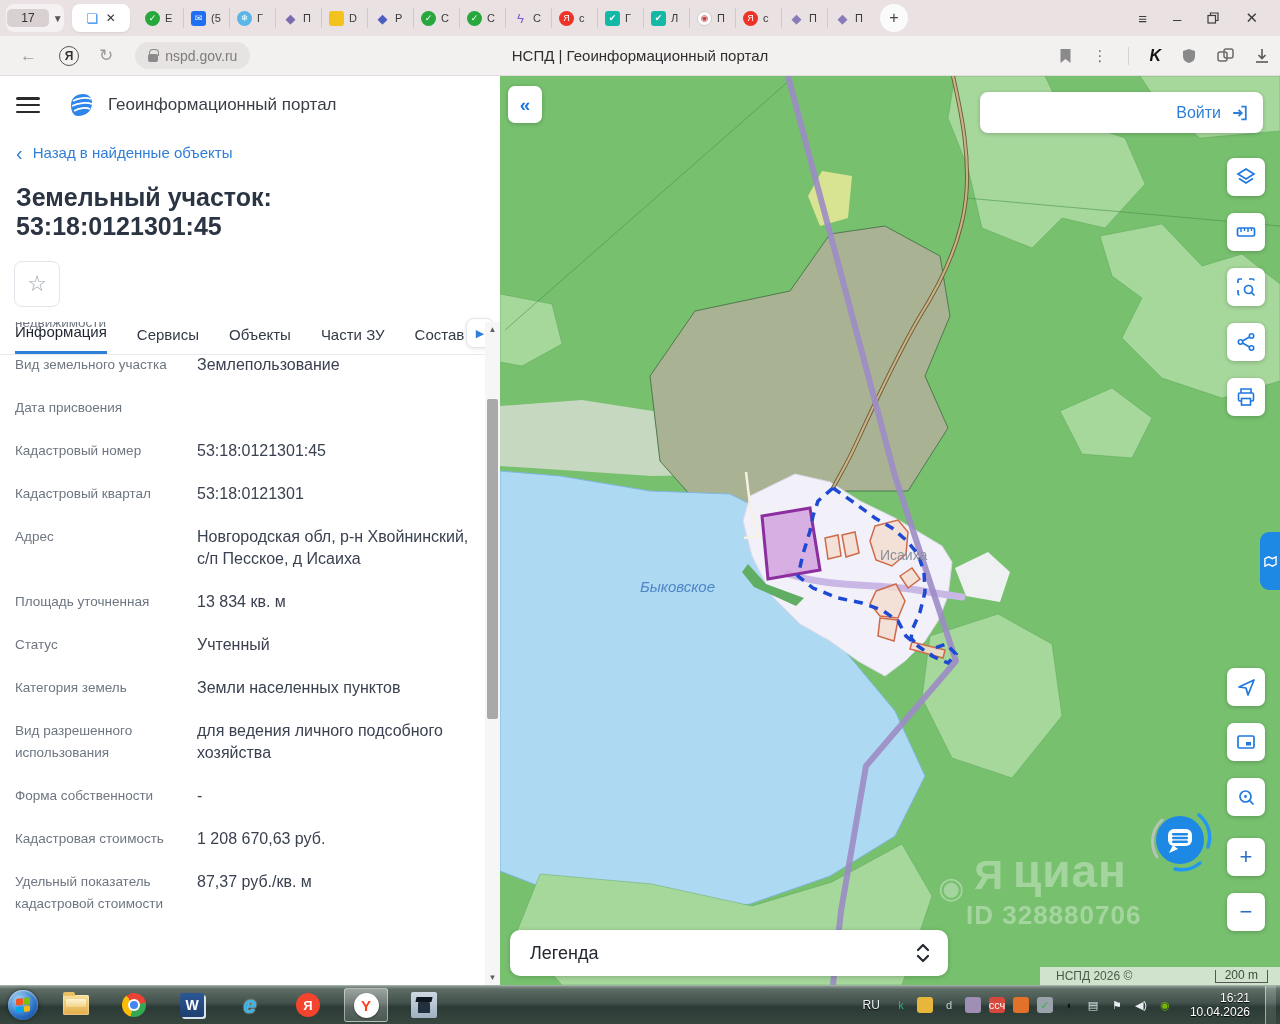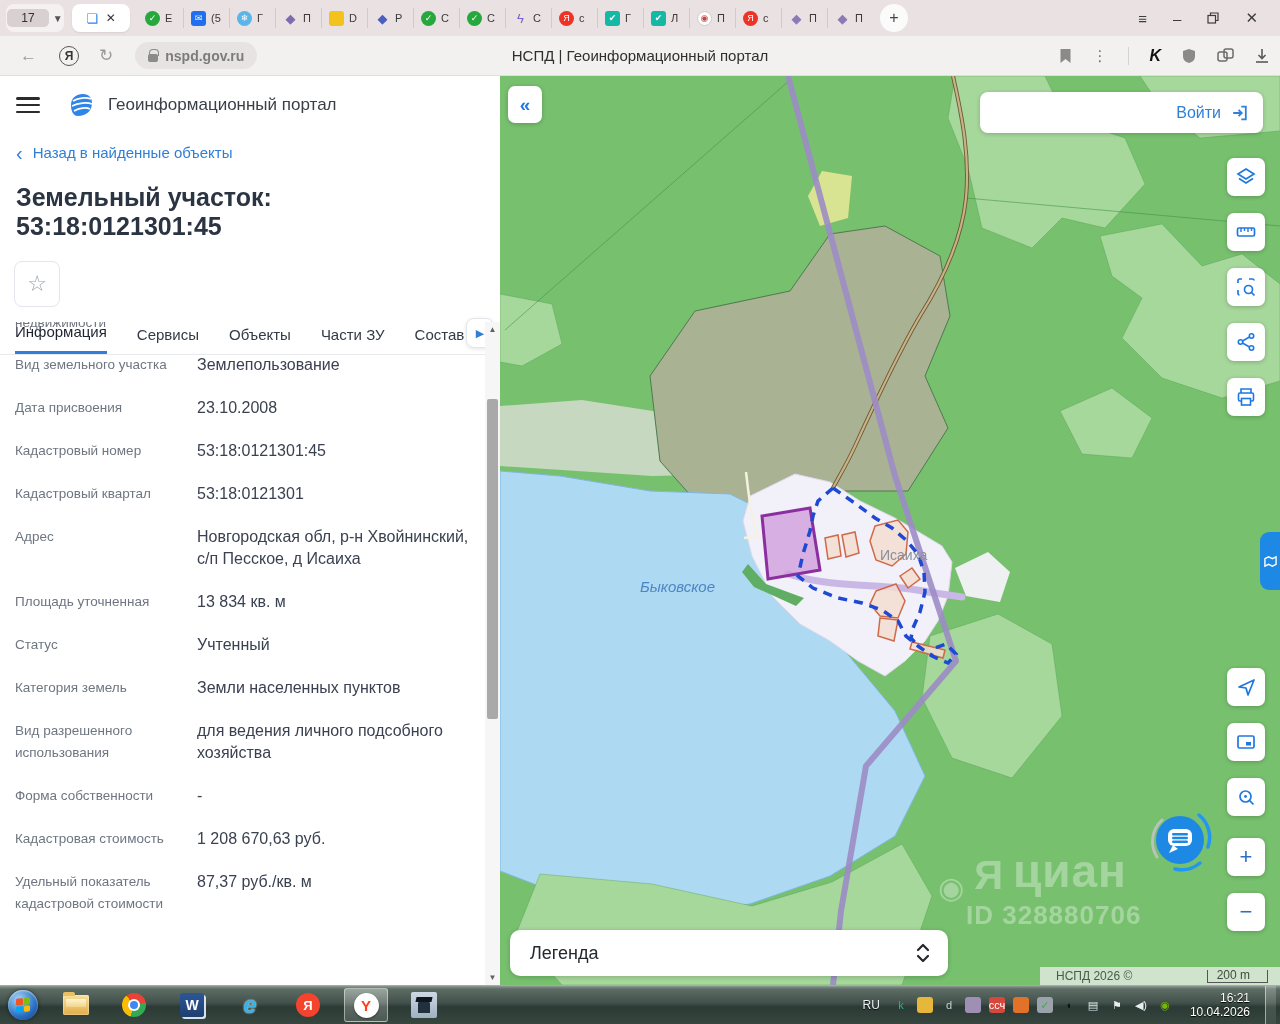--- a/index.html
+++ b/index.html
@@ -22,21 +22,21 @@
   .newtab-btn { width:28px; height:28px; border-radius:50%; background:rgba(255,255,255,.85); margin-left:6px; display:flex; align-items:center; justify-content:center; font-size:16px; color:#444; }
   .win-controls { margin-left:auto; display:flex; align-items:center; gap:26px; padding-right:16px; color:#3c3c3c; }
   .win-controls span { font-size:15px; }
 
   .addressbar { height:40px; background:#f3f0f0; display:flex; align-items:center; position:relative; border-bottom:1px solid #e2dcdc; }
   .nav-ico { color:#9a9a9a; font-size:17px; margin-left:20px; }
   .ya-circle { width:20px; height:20px; border-radius:50%; border:1.5px solid #555; color:#333; font-size:12px; font-weight:bold; display:flex; align-items:center; justify-content:center; margin-left:22px; }
   .url-pill { margin-left:22px; height:27px; background:#e7e3e3; border-radius:14px; display:flex; align-items:center; gap:7px; padding:0 13px; }
   .lock { width:10px; height:8px; background:#8b8b8b; border-radius:2px; position:relative; margin-top:4px; }
   .lock::before { content:""; position:absolute; top:-5px; left:1px; width:8px; height:6px; border:1.6px solid #8b8b8b; border-bottom:none; border-radius:4px 4px 0 0; }
-  .url-text { font-size:14px; color:#7c7c7c;font-weight:bold; }
+  .url-text { font-size:14px; color:#7c7c7c; }
   .page-title { position:absolute; left:50%; transform:translateX(-50%); font-size:15px; color:#2f2f2f; }
   .addr-right { position:absolute; right:10px; display:flex; align-items:center; gap:20px; }
   .addr-right .divider { width:1px; height:18px; background:#d7d2d2; }
   .kicon { font-weight:bold; font-size:16px; color:#111; font-style:italic; }
   .dots { color:#777; font-size:15px; letter-spacing:1px; }
 
   
   .main { display:flex; height:909px; }
 
   
@@ -82,21 +82,21 @@
   .legend-bar { position:absolute; left:10px; top:854px; width:438px; height:46px; background:#fff; border-radius:10px; box-shadow:0 1px 5px rgba(0,0,0,.2); display:flex; align-items:center; justify-content:space-between; padding:0 18px 0 20px; }
   .legend-label { font-size:18px; color:#23292f;text-align:right; }
   .watermark { position:absolute; left:438px; top:768px; color:rgba(255,255,255,.34); font-weight:bold; }
   .wm-row { display:flex; align-items:flex-end; gap:10px; }
   .wm-pin { font-size:30px; line-height:20px; }
   .wm-ya { font-size:40px; }
   .wm-brand { font-size:46px; letter-spacing:1px; }
   .wm-id { font-size:26px; margin:2px 0 0 28px; letter-spacing:1px; }
   .attribution { position:absolute; right:0; top:891px; width:240px; height:18px; background:rgba(221,232,219,.88); display:flex; align-items:center; font-size:12px; color:#4a5a4c; }
   .attr-text { margin-left:16px; }
-  .scale-box { margin-left:auto; margin-right:12px; border-left:1px solid #555; border-right:1px solid #555; border-bottom:1px solid #555; padding:0 17px 1px 9px; height:13px; line-height:11px; font-size:12px; color:#3d4a3f; }
+  .scale-box { margin-left:auto; margin-right:12px; border-left:1px solid #555; border-right:1px solid #555; border-bottom:1px solid #555; padding:0 9px 1px 9px; height:13px; line-height:11px; font-size:12px; color:#3d4a3f; }
 
   
   .taskbar { height:39px; background:linear-gradient(#8d9a93 0%, #5d6c64 8%, #41504a 45%, #2b3a34 55%, #37463f 100%); display:flex; align-items:center; border-top:1px solid #9fb0a7; }
   .start-orb { width:30px; height:30px; border-radius:50%; margin:0 16px 0 8px; background:radial-gradient(circle at 35% 30%, #9fd4f7, #2a6fc4 60%, #123c7a); box-shadow:0 0 4px rgba(0,0,0,.5), inset 0 1px 2px rgba(255,255,255,.6); display:flex; align-items:center; justify-content:center; }
   .flag { width:14px; height:14px; display:grid; grid-template-columns:1fr 1fr; grid-template-rows:1fr 1fr; gap:1px; transform:skewY(-6deg); }
   .flag i { border-radius:1.5px; }
   .dock { display:flex; align-items:center; gap:14px; }
   .dock-item { width:44px; height:34px; display:flex; align-items:center; justify-content:center; border-radius:3px; }
   .dock-item.active { background:linear-gradient(rgba(255,255,255,.38),rgba(255,255,255,.12)); border:1px solid rgba(255,255,255,.45); }
   .ico-folder { width:26px; height:20px; background:linear-gradient(#f7e09a,#e2ab47); border-radius:2px; position:relative; box-shadow:inset 0 0 2px #fff; }
@@ -275,21 +275,20 @@
       <div class="clipped-line">
           <span>недвижимости</span>
         </div>
       <div id="fields">
           <div class="field-row">
             <div class="field-label">Вид земельного участка</div>
             <div class="field-value">Землепользование</div>
           </div>
           <div class="field-row">
             <div class="field-label">Дата присвоения</div>
-            <div class="field-value">23.10.2008</div>
           </div>
           <div class="field-row">
             <div class="field-label">Кадастровый номер</div>
             <div class="field-value">53:18:0121301:45</div>
           </div>
           <div class="field-row">
             <div class="field-label">Кадастровый квартал</div>
             <div class="field-value">53:18:0121301</div>
           </div>
           <div class="field-row">

